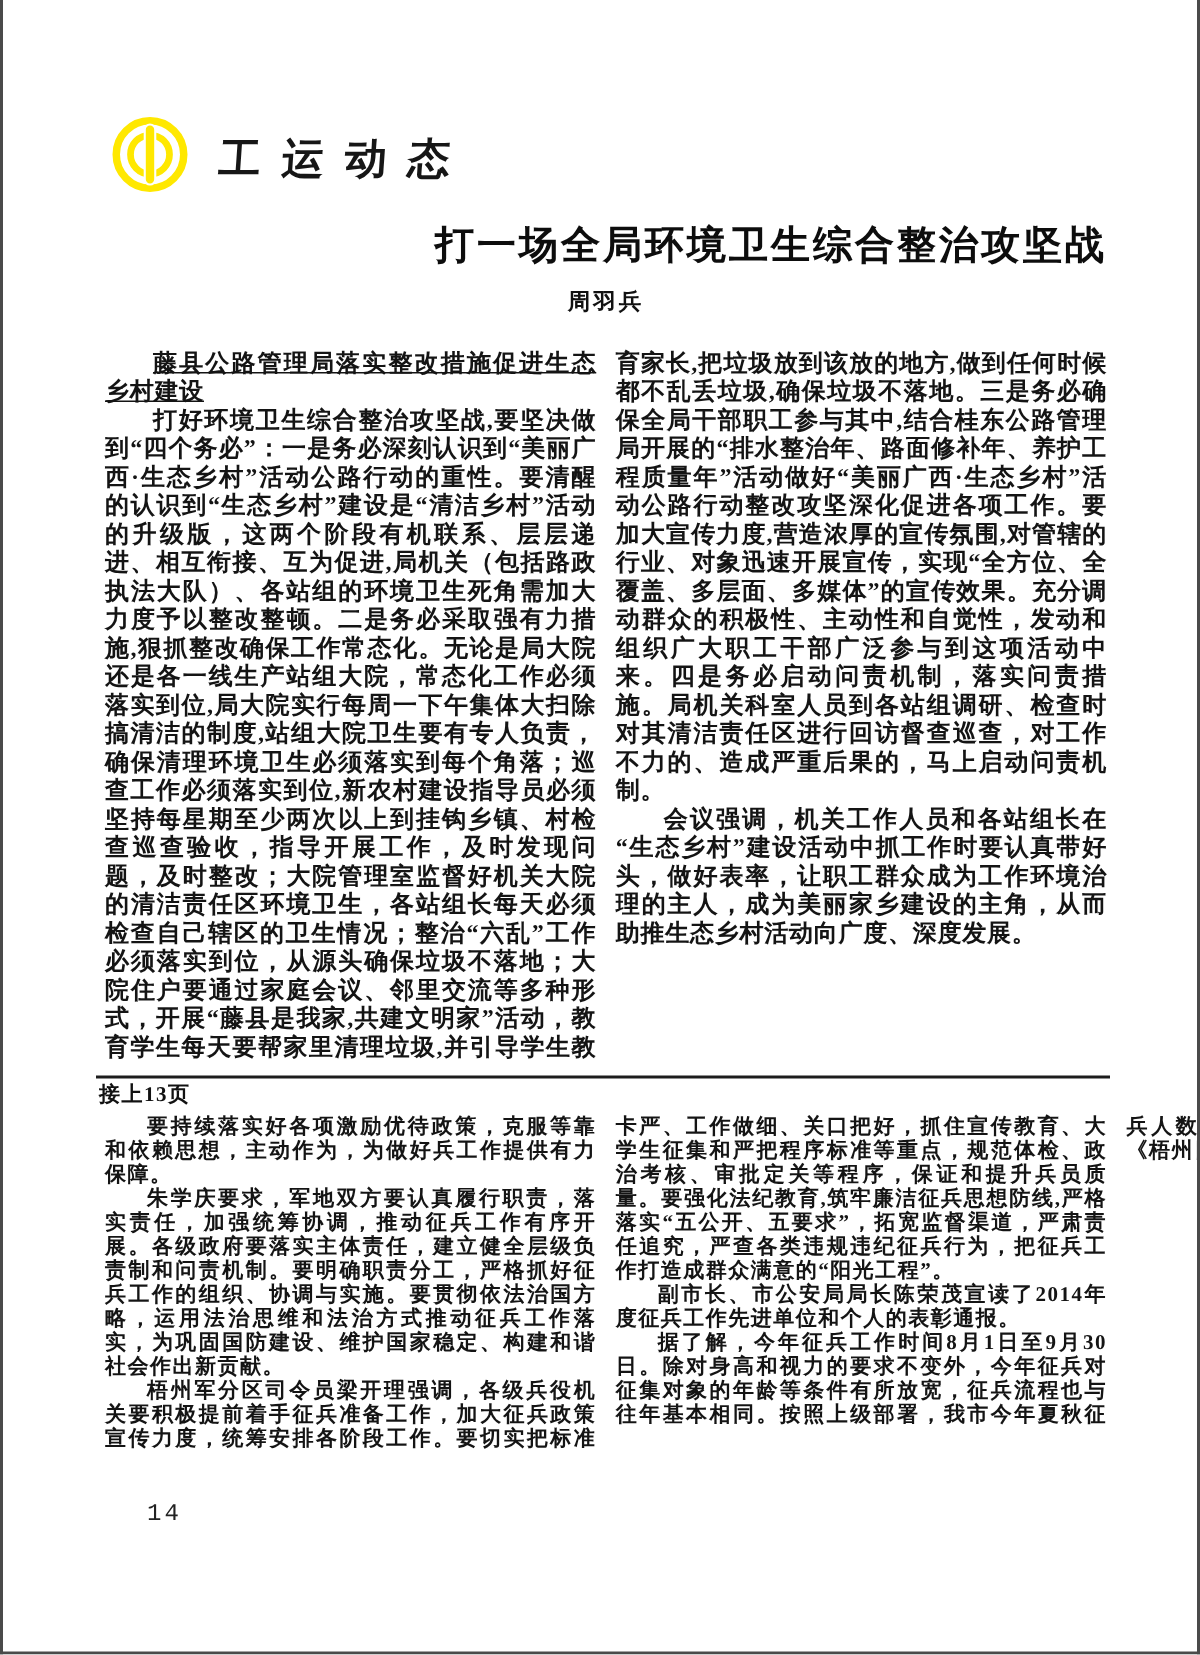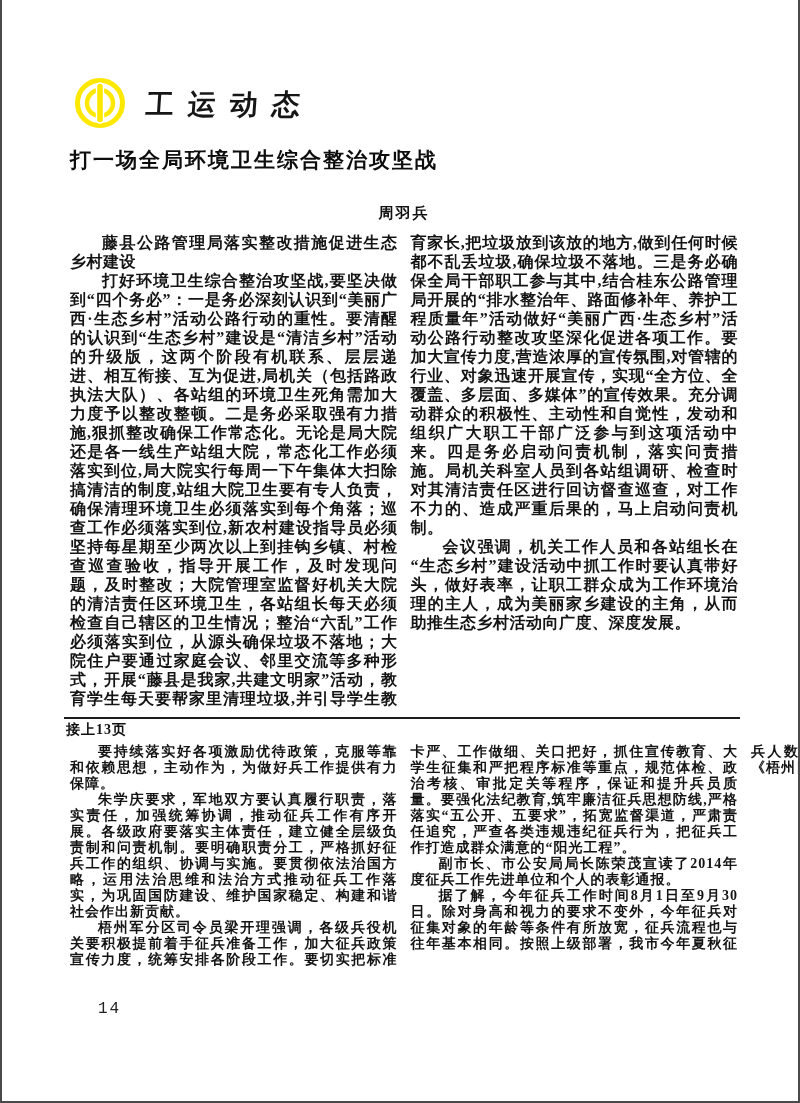--- a/index.html
+++ b/index.html
@@ -8,37 +8,37 @@
     box-sizing:border-box;
     border-left:2px solid #4a4a4a;border-right:2px solid #4a4a4a;border-bottom:2px solid #4a4a4a;
     font-family:"Liberation Serif", serif;color:#111;overflow:hidden;margin:0 auto;
   }
   .masthead{position:absolute;left:72px;top:76px;display:flex;align-items:center;gap:20px;}
   .masthead-text{
     font-family:"Liberation Sans", sans-serif;font-weight:700;font-size:28px;
     letter-spacing:14px;color:#161616;transform:skewX(-4deg);white-space:nowrap;
   }
   .title{
-    position:absolute;left:68px;width:668px;top:146px;margin:0;text-align:left;
-    font-family:"Liberation Sans", sans-serif;font-weight:700;font-size:21px;
+    position:absolute;left:68px;width:668px;top:146px;margin:0;text-align:right;
+    font-family:"Liberation Sans", sans-serif;font-weight:700;font-size:26px;
     letter-spacing:2px;color:#0d0d0d;
   }
   .author{
-    position:absolute;left:68px;width:668px;top:204px;text-align:center;
+    position:absolute;left:68px;width:668px;top:192px;text-align:center;
     font-weight:700;font-size:15px;letter-spacing:2px;color:#111;
   }
   .cols{
     position:absolute;left:68px;width:668px;
     column-count:2;column-gap:13px;column-fill:auto;
     text-align:justify;color:#141414;
   }
   .cols-top{top:233px;height:478px;font-size:16px;line-height:19px;letter-spacing:0.5px;font-weight:600;}
   .cols-bottom{top:744px;height:226px;font-size:14px;line-height:16px;letter-spacing:1px;font-weight:700;}
   .cols p{margin:0;text-indent:2em;}
-  .lead{font-weight:700;}
+  .lead{font-weight:700;text-decoration:underline;}
   .divider{position:absolute;left:62px;top:717px;width:676px;border:none;border-top:2px solid #1c1c1c;margin:0;}
   .continued{
     position:absolute;left:64px;top:721px;font-size:14px;font-weight:700;
     letter-spacing:1px;color:#111;
   }
   .pageno{
     position:absolute;left:96px;top:1000px;font-size:16px;letter-spacing:2px;
     font-family:Liberation Mono, monospace;color:#222;
   }
 </style>

